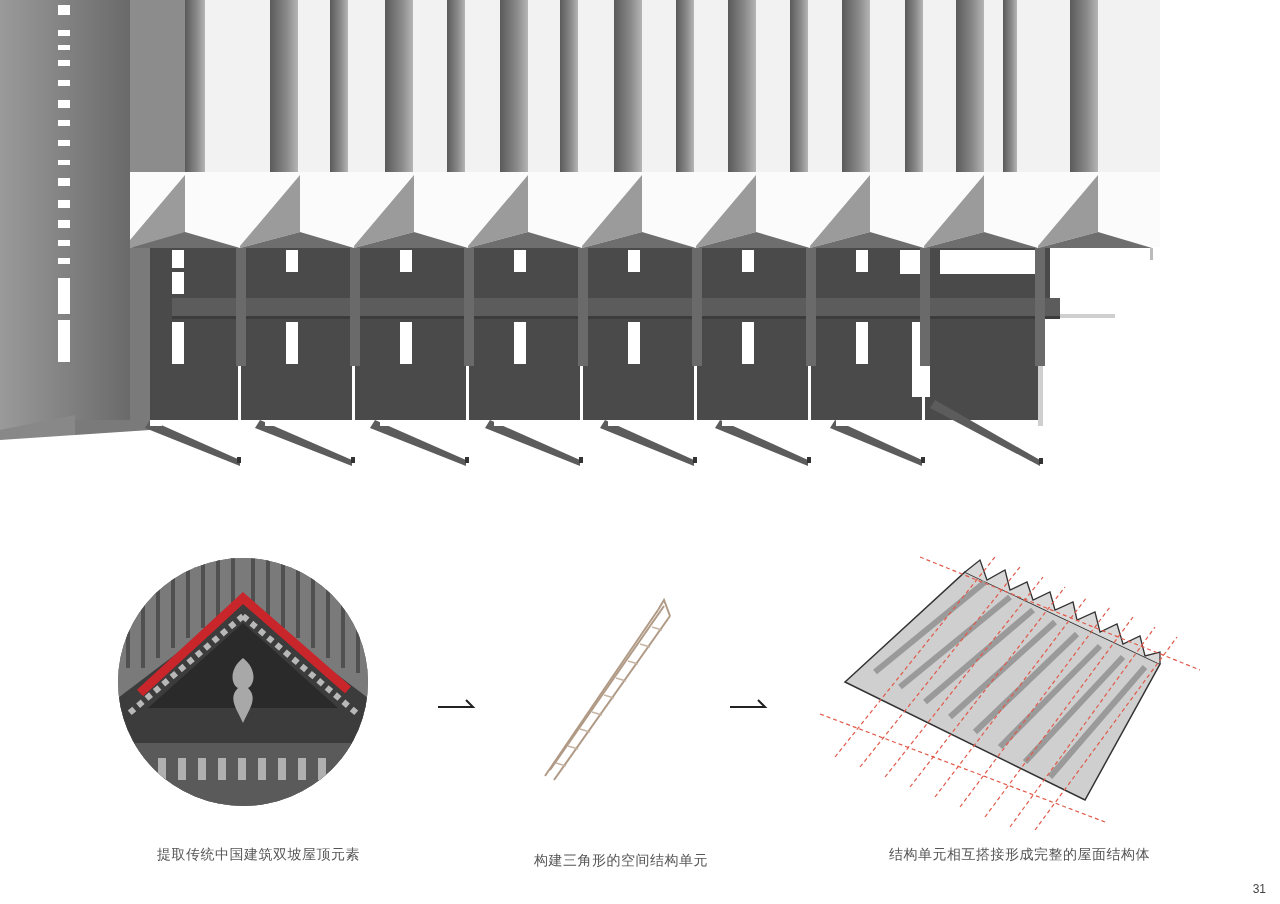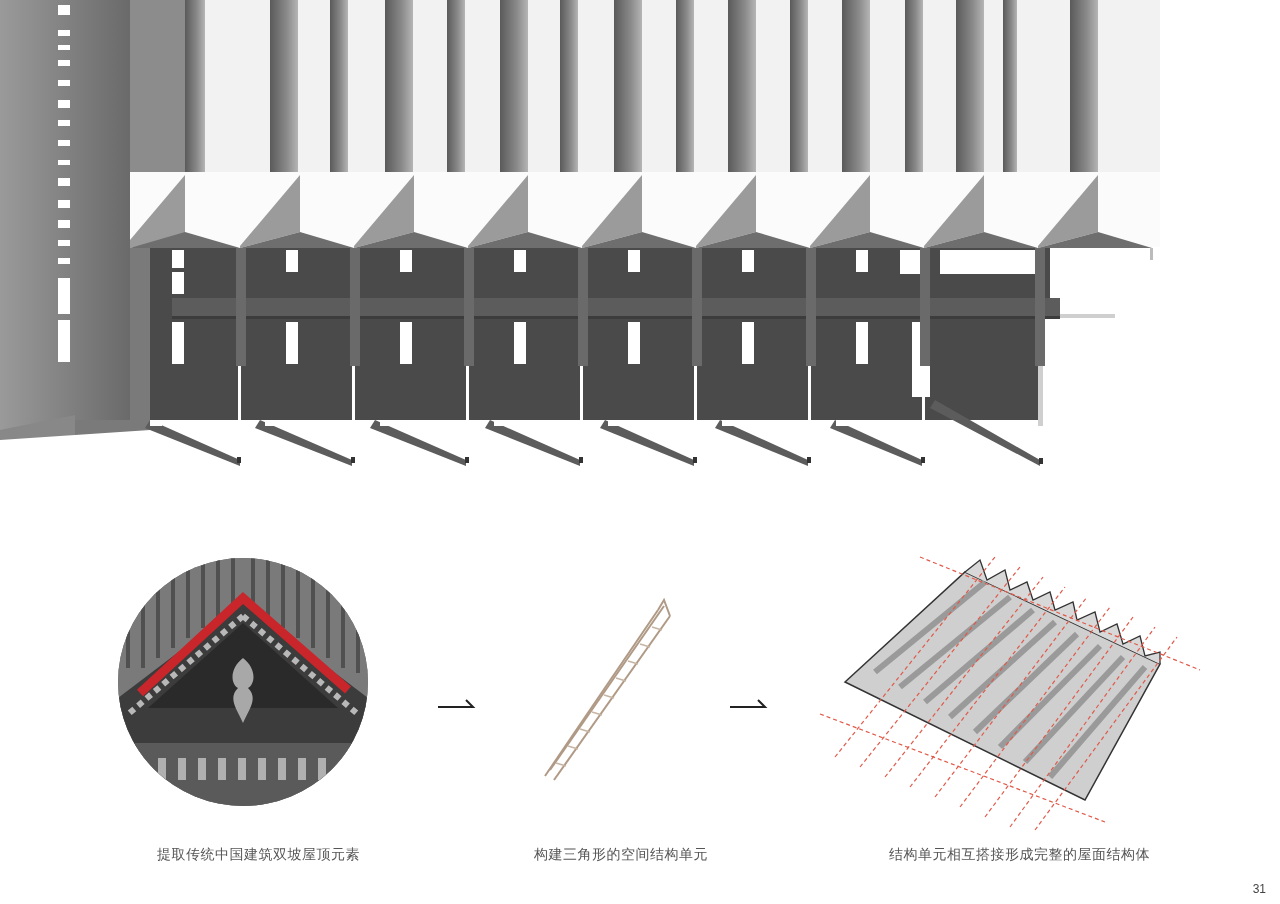--- a/index.html
+++ b/index.html
@@ -275,21 +275,21 @@
       <line x1="40" y1="131" x2="50" y2="134"></line>
         <line x1="52" y1="114" x2="62" y2="117"></line>
       <line x1="64" y1="97" x2="74" y2="100"></line>
         <line x1="76" y1="80" x2="86" y2="83"></line>
       <line x1="88" y1="63" x2="98" y2="66"></line>
         <line x1="100" y1="46" x2="110" y2="49"></line>
       <line x1="112" y1="29" x2="122" y2="32"></line>
     </g>
   </svg>
 </div>
-<div class="caption" style="left:534px;">构建三角形的空间结构单元</div>
+<div class="caption" style="left:534px;margin-top:6px;">构建三角形的空间结构单元</div>
 
 <div class="arrow" style="left:728px; top:696px;">
   <svg width="40" height="14" viewBox="0 0 40 14">
       <path d="M2 10 H37 L30 3" fill="none" stroke="#222" stroke-width="2"></path>
     </svg>
 </div>
 
 <div class="step" style="left:815px; top:552px;">
   <svg width="390" height="280" viewBox="0 0 390 280">
     <polygon points="150,20 345,112 270,248 30,130" fill="#cfcfcf" stroke="#333" stroke-width="1.5"></polygon>

